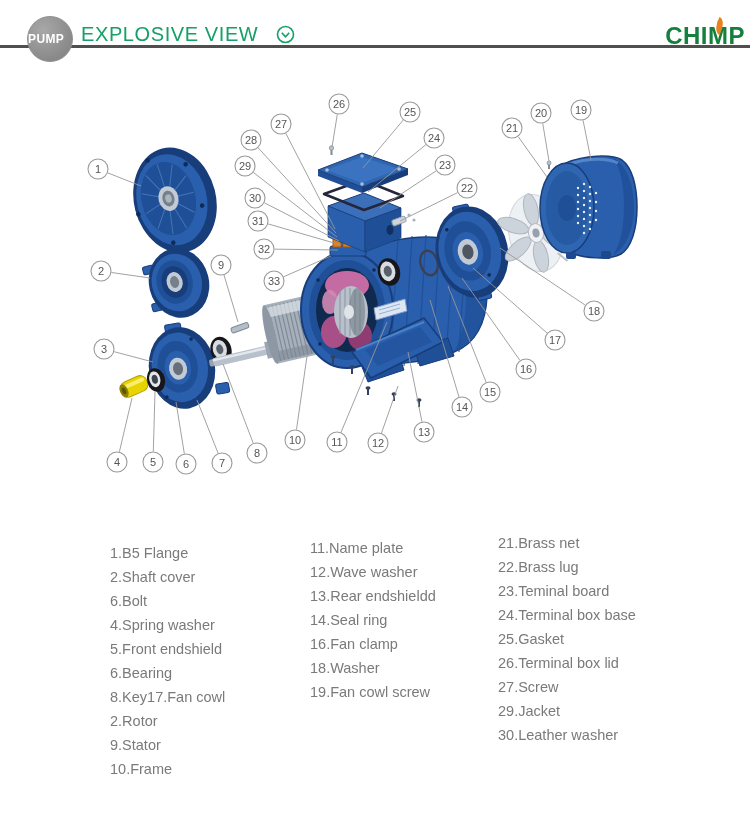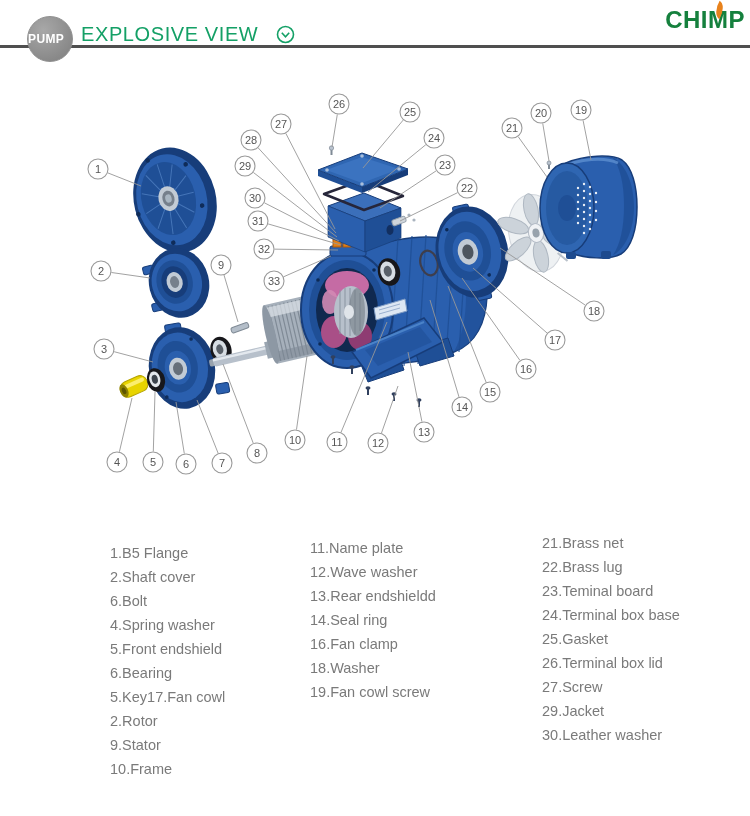--- a/index.html
+++ b/index.html
@@ -19,21 +19,21 @@
     z-index:2;box-sizing:border-box;
   }
   .pump-badge span{color:#fff;font-weight:bold;font-size:12px;letter-spacing:.4px;}
   .header-title{
     position:absolute;left:81px;top:24px;z-index:2;display:flex;align-items:center;gap:18px;
   }
   .header-title .title-text{
     color:var(--green,#14a066);font-size:20px;letter-spacing:.6px;line-height:20px;
   }
   .title-badge-icon{display:block;}
-  .brand{position:absolute;right:5px;top:6px;z-index:2;margin-left:40px;}
+  .brand{position:absolute;right:5px;top:22px;z-index:2;margin-left:40px;}
   .brand-text{
     color:var(--brand-green,#15803d);font-weight:bold;font-size:24px;letter-spacing:.5px;
   }
   .brand-leaf{
     position:absolute;left:50px;top:-4px;width:9px;height:16px;
     background:var(--orange,#e8821c);border-radius:0 100% 0 100%;
     transform:rotate(30deg);
   }
   
   .diagram-svg{position:absolute;left:0;top:0;z-index:0;}
@@ -415,35 +415,35 @@
     </g>
 </svg>
 
 <div class="parts-col" style="left:110px;top:541px">
     <div class="part-item">1.B5 Flange</div>
     <div class="part-item">2.Shaft cover</div>
     <div class="part-item">6.Bolt</div>
     <div class="part-item">4.Spring washer</div>
     <div class="part-item">5.Front endshield</div>
     <div class="part-item">6.Bearing</div>
-    <div class="part-item">5.Key17.Fan cowl</div>
+    <div class="part-item">8.Key17.Fan cowl</div>
     <div class="part-item">2.Rotor</div>
     <div class="part-item">9.Stator</div>
     <div class="part-item">10.Frame</div>
   </div>
 <div class="parts-col" style="left:310px;top:536px">
     <div class="part-item">11.Name plate</div>
     <div class="part-item">12.Wave washer</div>
     <div class="part-item">13.Rear endshieldd</div>
     <div class="part-item">14.Seal ring</div>
     <div class="part-item">16.Fan clamp</div>
     <div class="part-item">18.Washer</div>
     <div class="part-item">19.Fan cowl screw</div>
   </div>
-<div class="parts-col" style="left:542px;top:531px">
+<div class="parts-col" style="left:498px;top:531px">
     <div class="part-item">21.Brass net</div>
     <div class="part-item">22.Brass lug</div>
     <div class="part-item">23.Teminal board</div>
     <div class="part-item">24.Terminal box base</div>
     <div class="part-item">25.Gasket</div>
     <div class="part-item">26.Terminal box lid</div>
     <div class="part-item">27.Screw</div>
     <div class="part-item">29.Jacket</div>
     <div class="part-item">30.Leather washer</div>
   </div>

